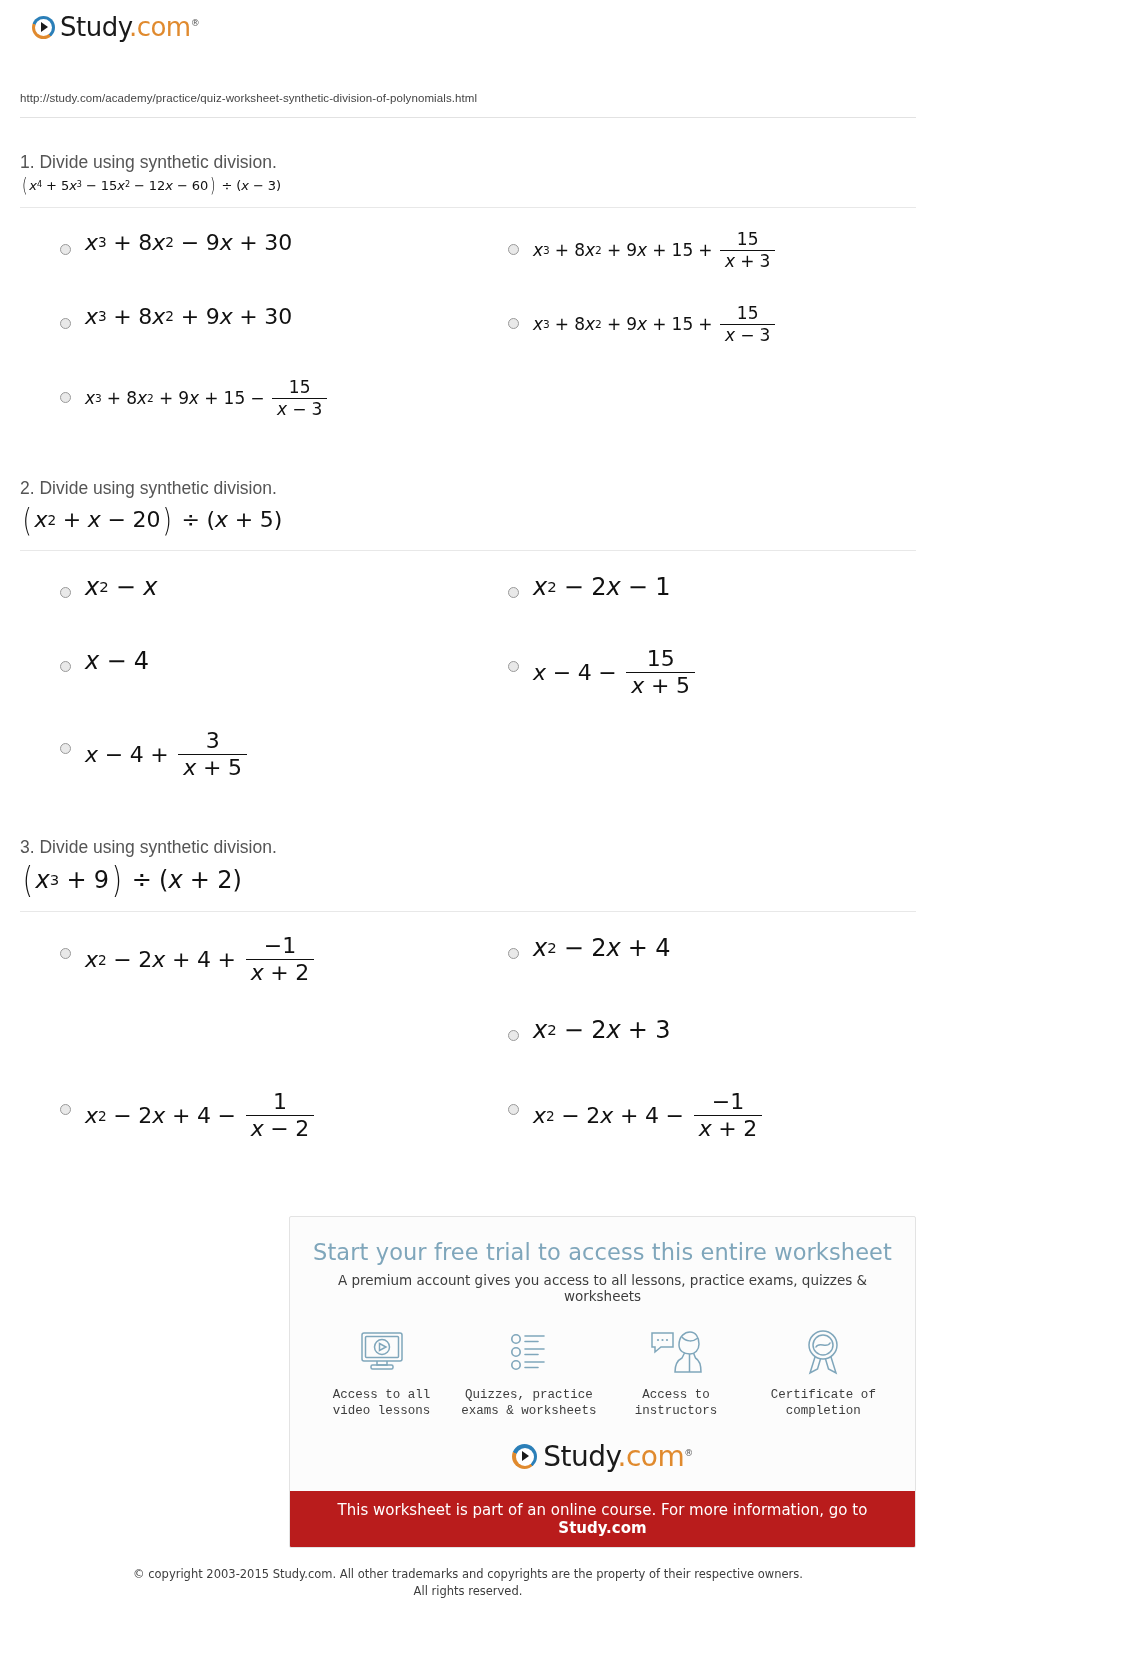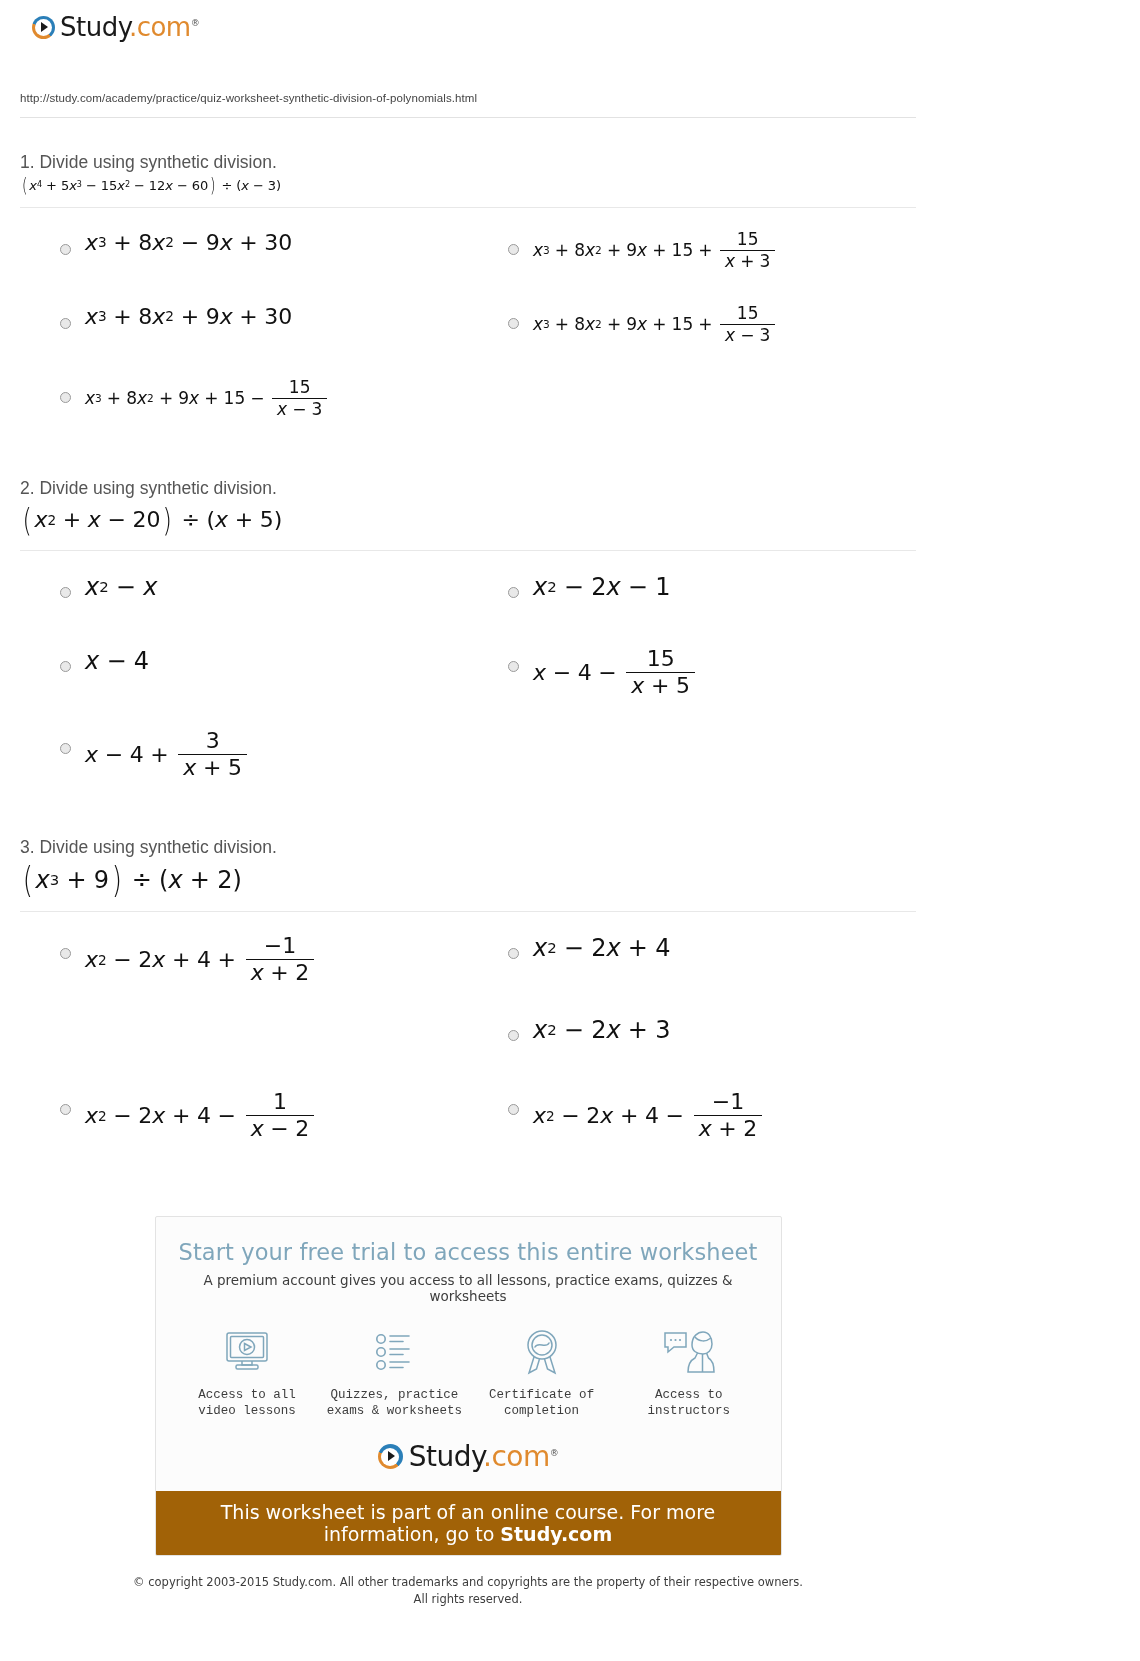--- a/index.html
+++ b/index.html
@@ -89,21 +89,21 @@
   .frac .den { padding: 1px 5px 0; border-top: 1.6px solid #111; }
   .paren { font-size: 1.45em; font-weight: 300; display: inline-block;
            transform: scaleX(0.75); padding: 0 1px; }
 
   .sz22 { font-size: 22px; }
   .sz17 { font-size: 17px; }
   .sz13 { font-size: 13px; }
   .sz24 { font-size: 24px; }
 
   
-  .promo-wrap { margin-top: 52px; display: flex; justify-content: center; }
+  .promo-wrap { margin-top: 52px; display: flex; justify-content: flex-end; }
   .promo {
     width: 627px;
     border: 1px solid #e3e3e3;
     background: #fcfcfc;
     border-radius: 2px;
     overflow: hidden;
   }
   .promo-inner { padding: 22px 18px 12px; text-align: center; }
   .promo-h {
     font-size: 22.5px; color: #7fa6bb; font-weight: 400; letter-spacing: 0.1px;
@@ -119,22 +119,22 @@
   .feature .cap {
     margin-top: 9px; font-size: 12.5px; color: #3d3d3d; line-height: 1.35;
     font-family: Liberation Mono, monospace;
   }
   .promo-logo { margin-top: 20px; display: flex; justify-content: center; align-items: center; gap: 6px; padding-bottom: 6px; }
   .promo-logo .logo-text { font-size: 28px; }
   .promo-logo .logo-mark { width: 25px; height: 25px; }
   .promo-logo .logo-mark::after { left: 3.5px; top: 3.5px; width: 18px; height: 18px; }
   .promo-logo .logo-mark::before { left: 10px; top: 7px; }
   .promo-band {
-    background: #a16207; color: #fff; text-align: center;
-    font-size: 19px; padding: 10px 6px;
+    background: #b91c1c; color: #fff; text-align: center;
+    font-size: 15px; padding: 10px 6px;
     font-family: "DejaVu Sans", sans-serif;
   }
   .promo-band b { font-weight: bold; }
 
   .copyright {
     text-align: center; margin-top: 18px; font-size: 11.5px; color: #3d3d3d;
     line-height: 1.45; font-family: "DejaVu Sans", sans-serif;
   }
 </style>
 </head>
@@ -362,36 +362,20 @@
                 <circle cx="10" cy="22" r="4.2"></circle>
                 <circle cx="10" cy="35" r="4.2"></circle>
                 <path d="M19 6 H38 M19 11.5 H32" stroke-linecap="round"></path>
                 <path d="M19 19 H38 M19 24.5 H32" stroke-linecap="round"></path>
                 <path d="M19 32 H38 M19 37.5 H32" stroke-linecap="round"></path>
               </svg>
             </div>
             <div class="cap">
               <span>Quizzes, practice</span><br>
               <span>exams &amp; worksheets</span>
-            </div>
-          </div>
-
-          <div class="feature">
-            <div class="ico">
-              <svg width="42" height="48" viewBox="0 0 42 48" fill="none" stroke="#7fa6bb" stroke-width="1.5">
-                <circle cx="21" cy="17" r="14"></circle>
-                <circle cx="21" cy="17" r="10"></circle>
-                <path d="M14 19 C17 13, 25 21, 28 15" stroke-linecap="round"></path>
-                <path d="M13 29 L8 45 L15.5 41 L18.5 31"></path>
-                <path d="M29 29 L34 45 L26.5 41 L23.5 31"></path>
-              </svg>
-            </div>
-            <div class="cap">
-              <span>Certificate of</span><br>
-              <span>completion</span>
             </div>
           </div>
 
           <div class="feature">
             <div class="ico">
               <svg width="54" height="46" viewBox="0 0 54 46" fill="none" stroke="#7fa6bb" stroke-width="1.5">
                 <path d="M3 4 H24 V18 H12 L6 23 V18 H3 Z"></path>
                 <circle cx="9" cy="11" r="1.1" fill="#7fa6bb" stroke="none"></circle>
                 <circle cx="13.5" cy="11" r="1.1" fill="#7fa6bb" stroke="none"></circle>
                 <circle cx="18" cy="11" r="1.1" fill="#7fa6bb" stroke="none"></circle>
@@ -399,20 +383,36 @@
                 <path d="M33 8 C37 13, 44 13, 49 9"></path>
                 <path d="M35.5 24 L33 29 C29 31, 26 35, 26 43 H52 C52 35, 50 31, 46.5 29 L44.5 24"></path>
                 <path d="M40.5 25 L40.5 43"></path>
               </svg>
             </div>
             <div class="cap">
               <span>Access to</span><br>
               <span>instructors</span>
             </div>
           </div>
+
+          <div class="feature">
+            <div class="ico">
+              <svg width="42" height="48" viewBox="0 0 42 48" fill="none" stroke="#7fa6bb" stroke-width="1.5">
+                <circle cx="21" cy="17" r="14"></circle>
+                <circle cx="21" cy="17" r="10"></circle>
+                <path d="M14 19 C17 13, 25 21, 28 15" stroke-linecap="round"></path>
+                <path d="M13 29 L8 45 L15.5 41 L18.5 31"></path>
+                <path d="M29 29 L34 45 L26.5 41 L23.5 31"></path>
+              </svg>
+            </div>
+            <div class="cap">
+              <span>Certificate of</span><br>
+              <span>completion</span>
+            </div>
+          </div>
         </div>
 
         <div class="promo-logo">
           <span class="logo-mark"></span>
           <span class="logo-text"><span>Study</span><span class="dot">.com</span><span class="tm">®</span></span>
         </div>
       </div>
 
       <div class="promo-band">
         <span>This worksheet is part of an online course. For more information, go to </span><b>Study.com</b>

